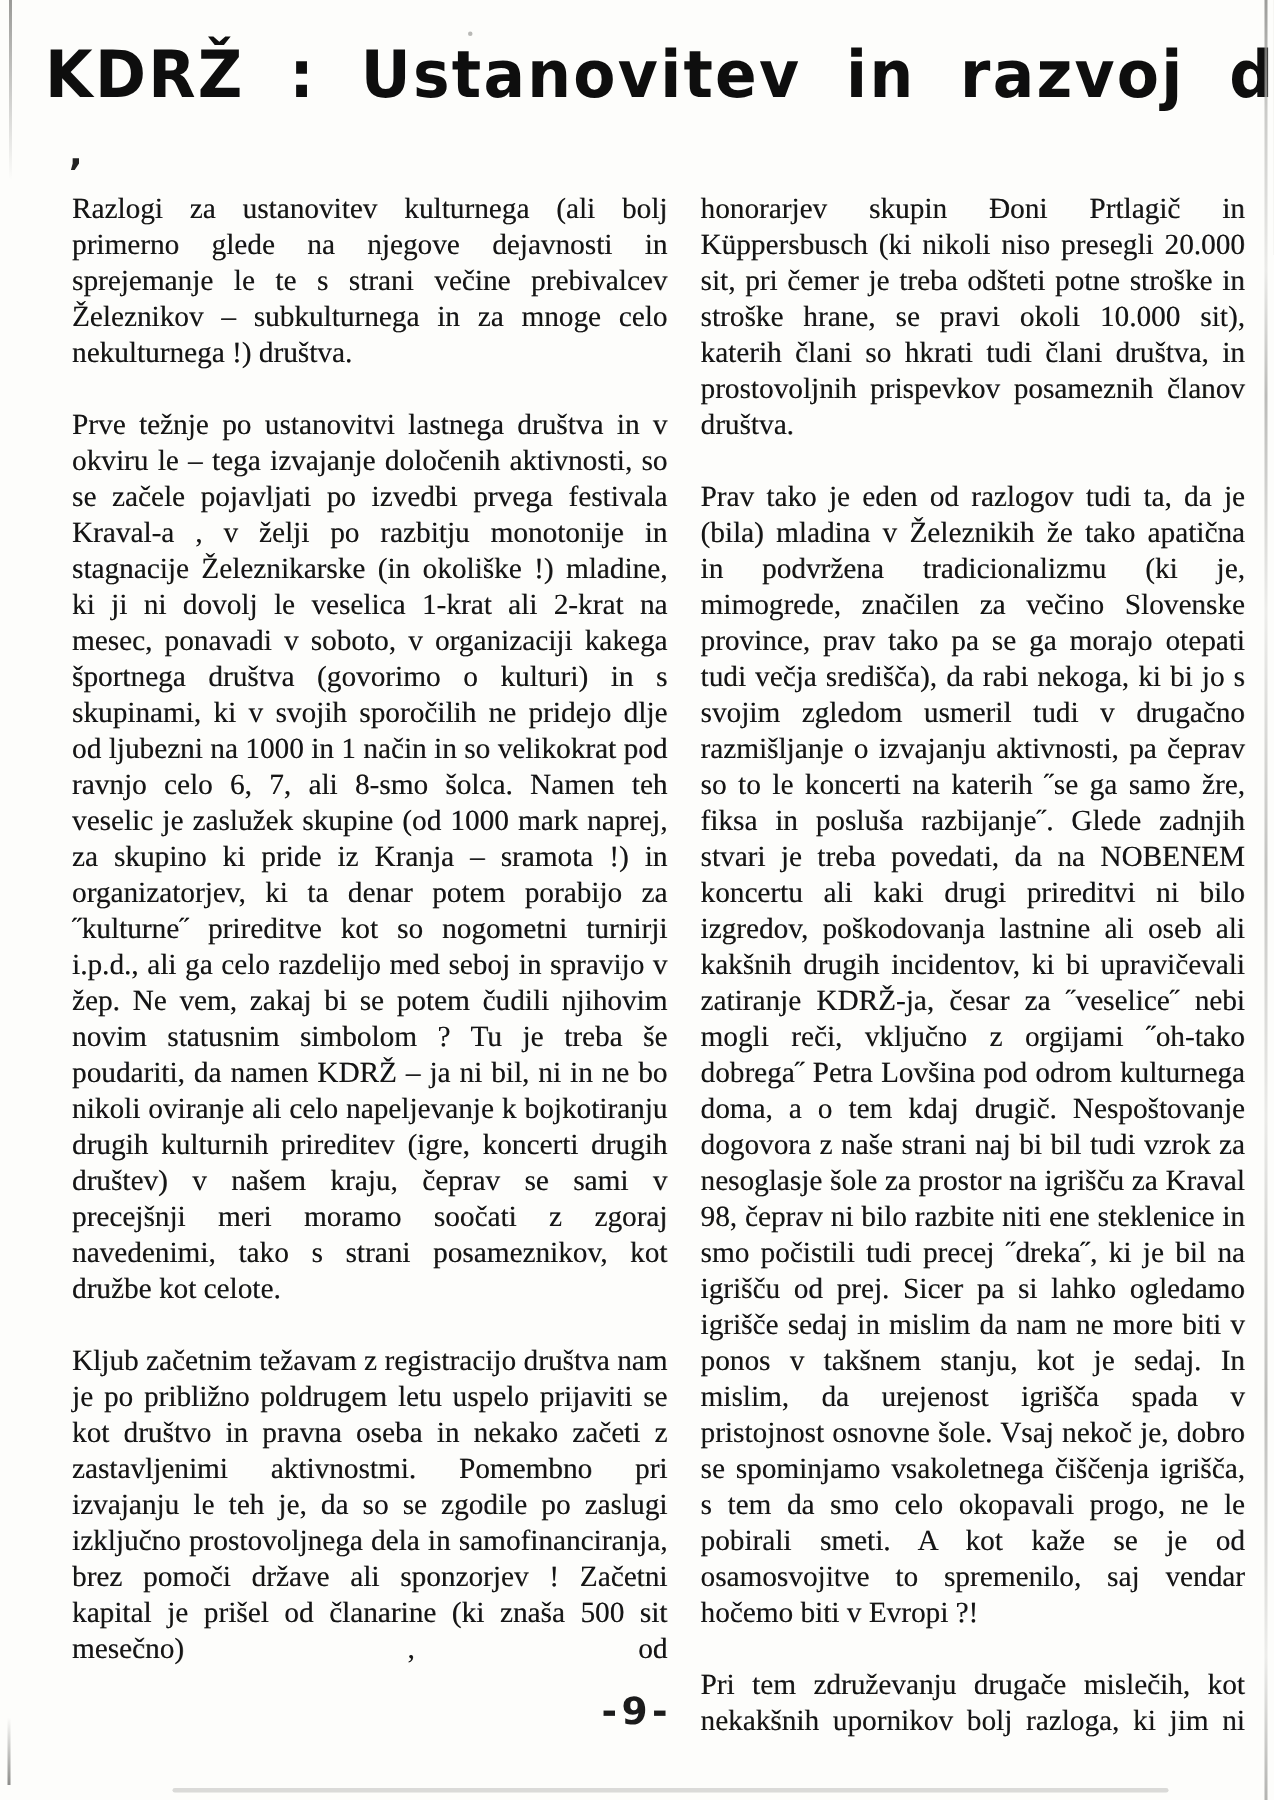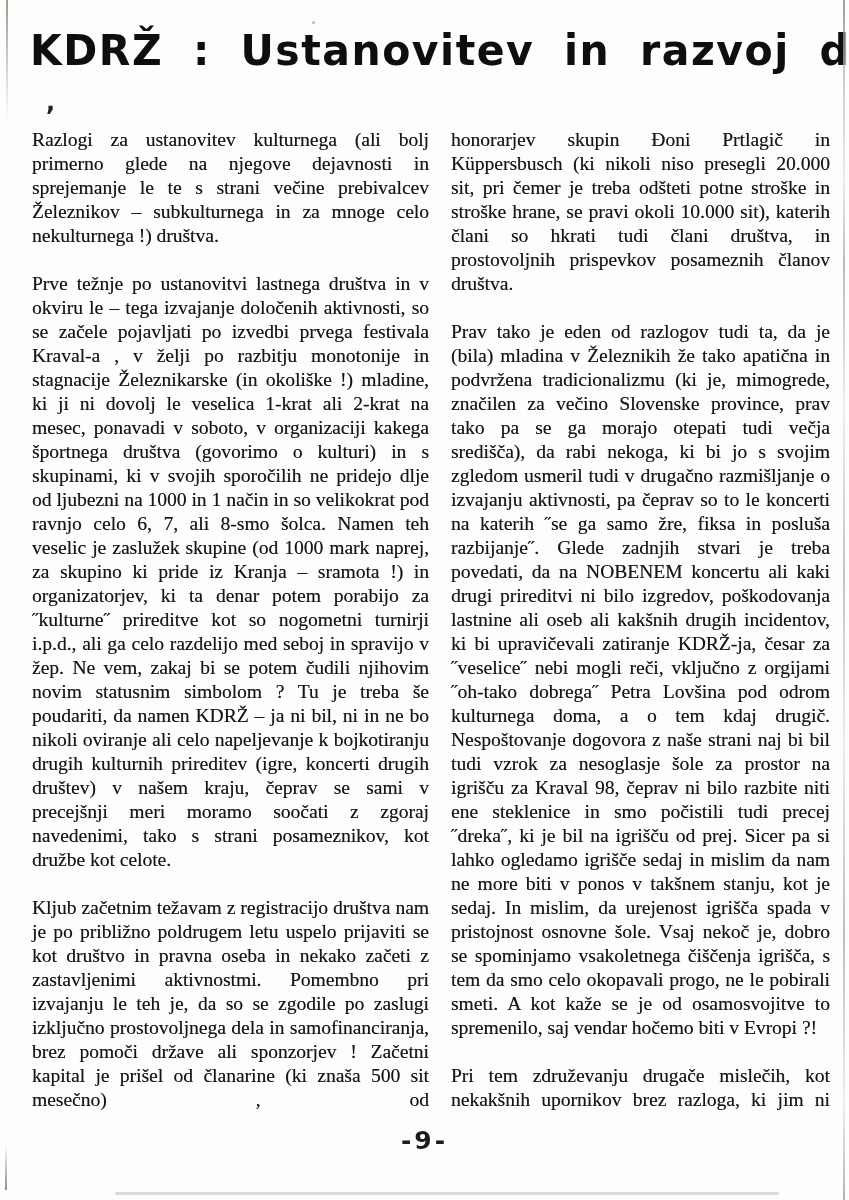--- a/index.html
+++ b/index.html
@@ -37,21 +37,21 @@
     font-size: 24px;
     color: #222;
   }
   
   .columns {
     position: absolute;
     left: 0; top: 128px;
     width: 849px;
     display: flex;
     gap: 22px;
-    padding: 0 19px 0 32px;
+    padding: 0 19px 0 48px;
     box-sizing: border-box;
   }
   .col { box-sizing: border-box; }
   .col-left  { width: 397px; flex: 0 0 397px; }
   .col-right { flex: 1; }
   .col p {
     margin: 0 0 24px 0;
     font-size: 19.5px;
     line-height: 24px;
     text-align: justify;
@@ -115,21 +115,21 @@
 
   <div class="columns">
     <div class="col col-left">
       <p>Razlogi za ustanovitev kulturnega (ali bolj primerno glede na njegove dejavnosti in sprejemanje le te s strani večine prebivalcev Železnikov – subkulturnega in za mnoge celo nekulturnega !) društva.</p>
       <p>Prve težnje po ustanovitvi lastnega društva in v okviru le – tega izvajanje določenih aktivnosti, so se začele pojavljati po izvedbi prvega festivala Kraval-a , v želji po razbitju monotonije in stagnacije Železnikarske (in okoliške !) mladine, ki ji ni dovolj le veselica 1-krat ali 2-krat na mesec, ponavadi v soboto, v organizaciji kakega športnega društva (govorimo o kulturi) in s skupinami, ki v svojih sporočilih ne pridejo dlje od ljubezni na 1000 in 1 način in so velikokrat pod ravnjo celo 6, 7, ali 8-smo šolca. Namen teh veselic je zaslužek skupine (od 1000 mark naprej, za skupino ki pride iz Kranja – sramota !) in organizatorjev, ki ta denar potem porabijo za ˝kulturne˝ prireditve kot so nogometni turnirji i.p.d., ali ga celo razdelijo med seboj in spravijo v žep. Ne vem, zakaj bi se potem čudili njihovim novim statusnim simbolom ? Tu je treba še poudariti, da namen KDRŽ – ja ni bil, ni in ne bo nikoli oviranje ali celo napeljevanje k bojkotiranju drugih kulturnih prireditev (igre, koncerti drugih društev) v našem kraju, čeprav se sami v precejšnji meri moramo soočati z zgoraj navedenimi, tako s strani posameznikov, kot družbe kot celote.</p>
       <p class="cont">Kljub začetnim težavam z registracijo društva nam je po približno poldrugem letu uspelo prijaviti se kot društvo in pravna oseba in nekako začeti z zastavljenimi aktivnostmi. Pomembno pri izvajanju le teh je, da so se zgodile po zaslugi izključno prostovoljnega dela in samofinanciranja, brez pomoči države ali sponzorjev ! Začetni kapital je prišel od članarine (ki znaša 500 sit mesečno) , od</p>
     </div>
     <div class="col col-right">
       <p>honorarjev skupin Đoni Prtlagič in Küppersbusch (ki nikoli niso presegli 20.000 sit, pri čemer je treba odšteti potne stroške in stroške hrane, se pravi okoli 10.000 sit), katerih člani so hkrati tudi člani društva, in prostovoljnih prispevkov posameznih članov društva.</p>
       <p>Prav tako je eden od razlogov tudi ta, da je (bila) mladina v Železnikih že tako apatična in podvržena tradicionalizmu (ki je, mimogrede, značilen za večino Slovenske province, prav tako pa se ga morajo otepati tudi večja središča), da rabi nekoga, ki bi jo s svojim zgledom usmeril tudi v drugačno razmišljanje o izvajanju aktivnosti, pa čeprav so to le koncerti na katerih ˝se ga samo žre, fiksa in posluša razbijanje˝. Glede zadnjih stvari je treba povedati, da na NOBENEM koncertu ali kaki drugi prireditvi ni bilo izgredov, poškodovanja lastnine ali oseb ali kakšnih drugih incidentov, ki bi upravičevali zatiranje KDRŽ-ja, česar za ˝veselice˝ nebi mogli reči, vključno z orgijami  ˝oh-tako dobrega˝ Petra Lovšina  pod odrom kulturnega doma, a o tem kdaj drugič. Nespoštovanje dogovora z naše strani naj bi bil tudi vzrok za nesoglasje šole za prostor na igrišču za Kraval 98, čeprav ni bilo razbite niti ene steklenice in smo počistili tudi precej ˝dreka˝, ki je bil na igrišču od prej. Sicer pa si lahko ogledamo igrišče sedaj in mislim da nam ne more biti v ponos v takšnem stanju, kot je sedaj. In mislim, da urejenost igrišča spada v pristojnost osnovne šole. Vsaj nekoč je, dobro se spominjamo vsakoletnega čiščenja igrišča, s tem da smo celo okopavali progo, ne le pobirali smeti. A kot kaže se je od osamosvojitve to spremenilo, saj vendar hočemo biti v Evropi ?!</p>
-      <p class="cont">Pri tem združevanju drugače mislečih, kot nekakšnih upornikov brez razloga, ki jim ni</p>
+      <p class="cont">Pri tem združevanju drugače mislečih, kot nekakšnih upornikov bolj razloga, ki jim ni</p>
     </div>
   </div>
 
   <div class="page-number">-9-</div>
 
   <div class="edge-left-top"></div>
   <div class="edge-left-bottom"></div>
   <div class="edge-right"></div>
   <div class="smudge-bottom"></div>
   <div class="speck-top"></div>

